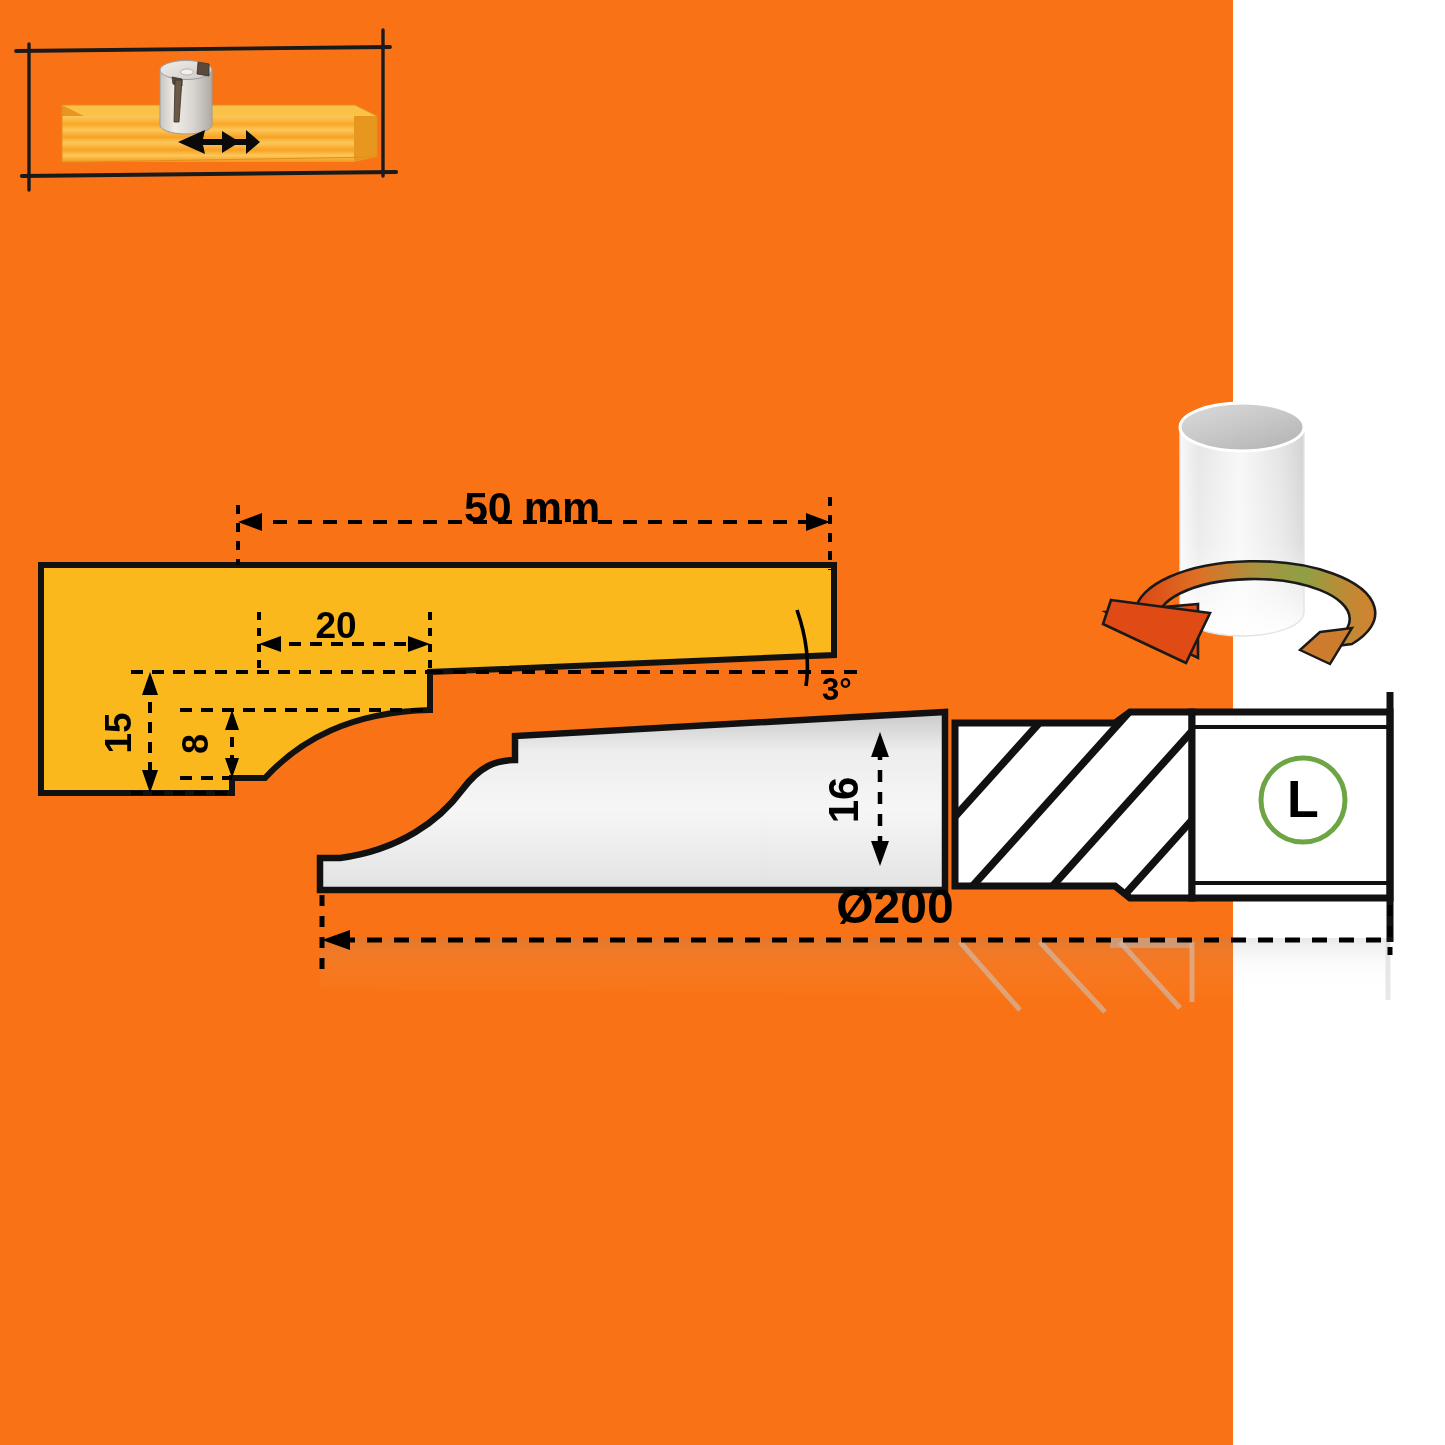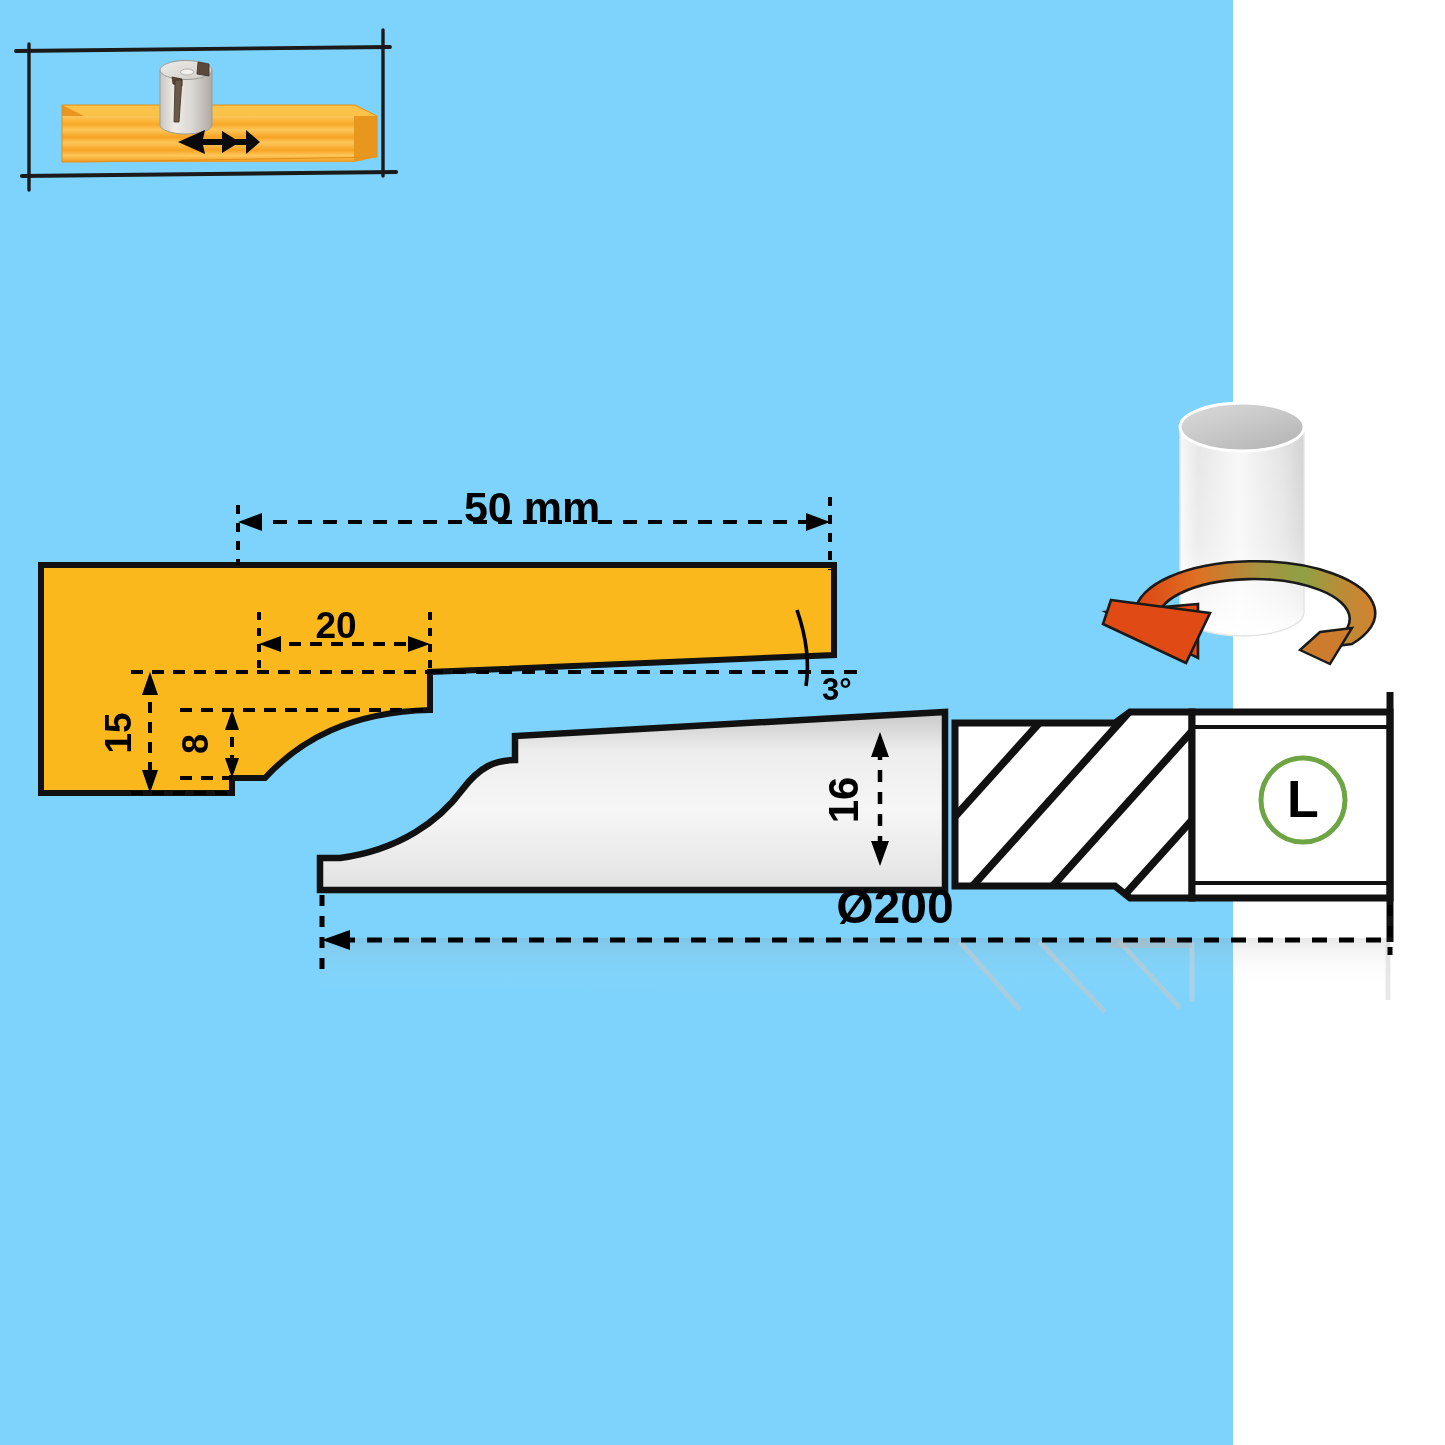--- a/index.html
+++ b/index.html
@@ -10,21 +10,21 @@
   body {
     width: 1445px;
     height: 1445px;
     font-family: "Liberation Sans", sans-serif;
     overflow: hidden;
   }
   #stage {
     position: relative;
     width: 1233px;
     height: 1445px;
-    background: #7dd3fc;
+    background: #f97316;
   }
   #stage svg {
     position: absolute;
     top: 0;
     left: 0;
     width: 1445px;
     height: 1445px;
   }
   .dimtext {
     font-family: "Liberation Sans", sans-serif;

